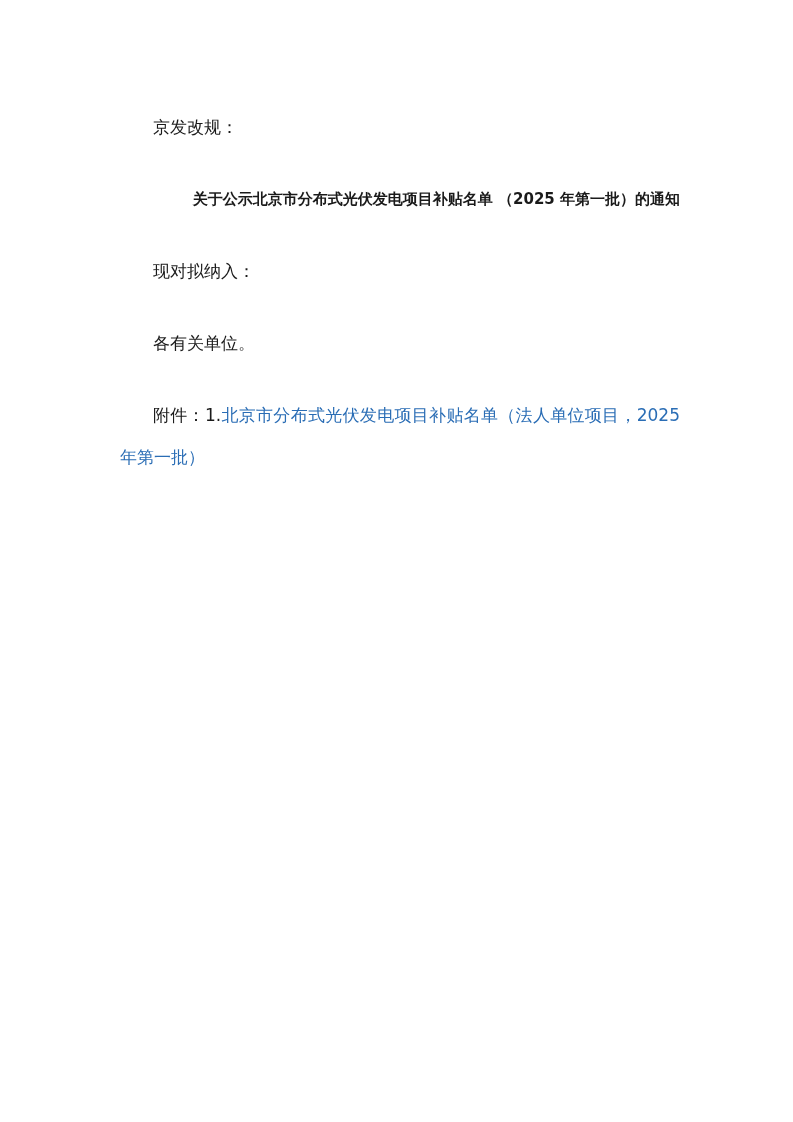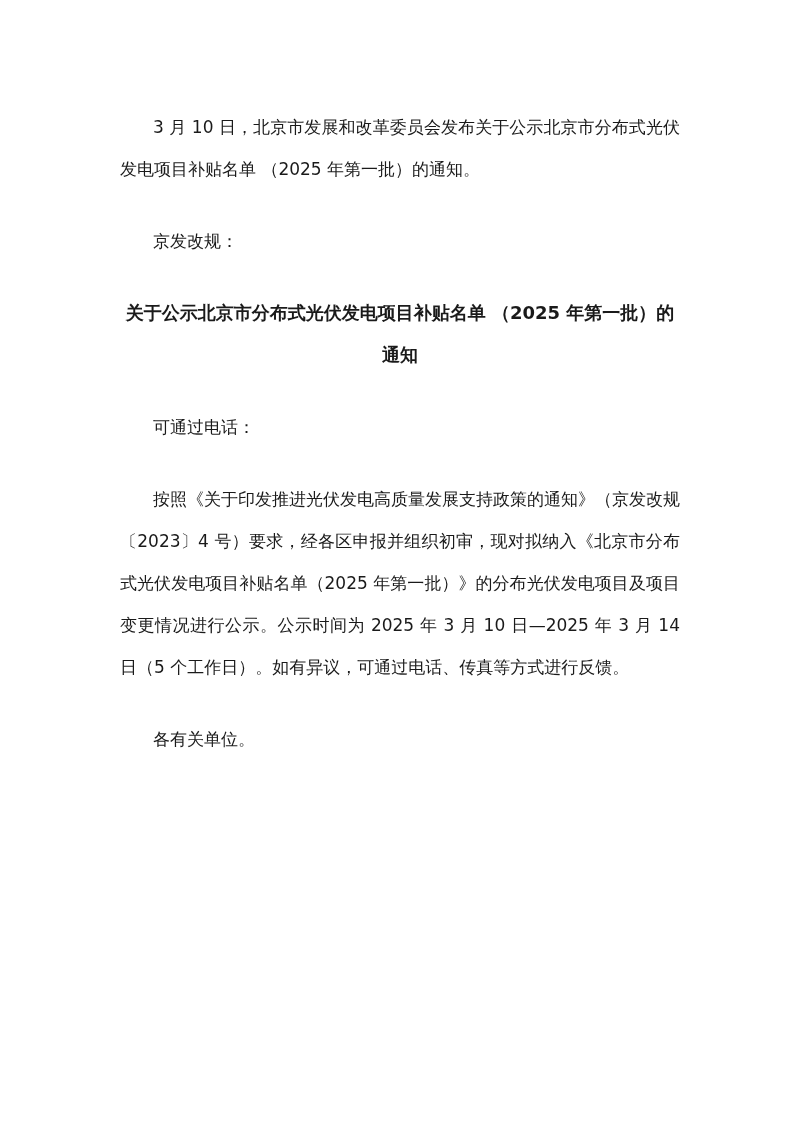--- a/index.html
+++ b/index.html
@@ -10,30 +10,29 @@
     top: 106px;
     width: 560px;
     font-family: "DejaVu Sans", "Liberation Sans", sans-serif;
     font-size: 17px;
     line-height: 42px;
     color: #1a1a1a;
   }
   .p { margin: 0 0 30px 0; text-indent: 33px; text-align: justify; }
   .title {
     margin: 0 0 30px 0;
-    text-align: center;
+    text-align: right;
     font-weight: bold;
-    font-size: 18px;
+    font-size: 15px;
     line-height: 42px;
   }
   .link { color: #2a6db5; text-decoration: none; }
 </style>
 </head>
 <body>
 
 <div class="page">
-  <p class="p">3 月 10 日，北京市发展和改革委员会发布关于公示北京市分布式光伏发电项目补贴名单 （2025 年第一批）的通知。</p>
   <p class="p">京发改规：</p>
   <p class="title">关于公示北京市分布式光伏发电项目补贴名单 （2025 年第一批）的通知</p>
-  <p class="p">可通过电话：</p>
-  <p class="p">按照《关于印发推进光伏发电高质量发展支持政策的通知》（京发改规〔2023〕4 号）要求，经各区申报并组织初审，现对拟纳入《北京市分布式光伏发电项目补贴名单（2025 年第一批）》的分布光伏发电项目及项目变更情况进行公示。公示时间为 2025 年 3 月 10 日—2025 年 3 月 14 日（5 个工作日）。如有异议，可通过电话、传真等方式进行反馈。</p>
+  <p class="p">现对拟纳入：</p>
   <p class="p">各有关单位。</p>
+  <p class="p"><span>附件：1.</span><a class="link">北京市分布式光伏发电项目补贴名单（法人单位项目，2025 年第一批）</a></p>
 </div>
 
 </body></html>

